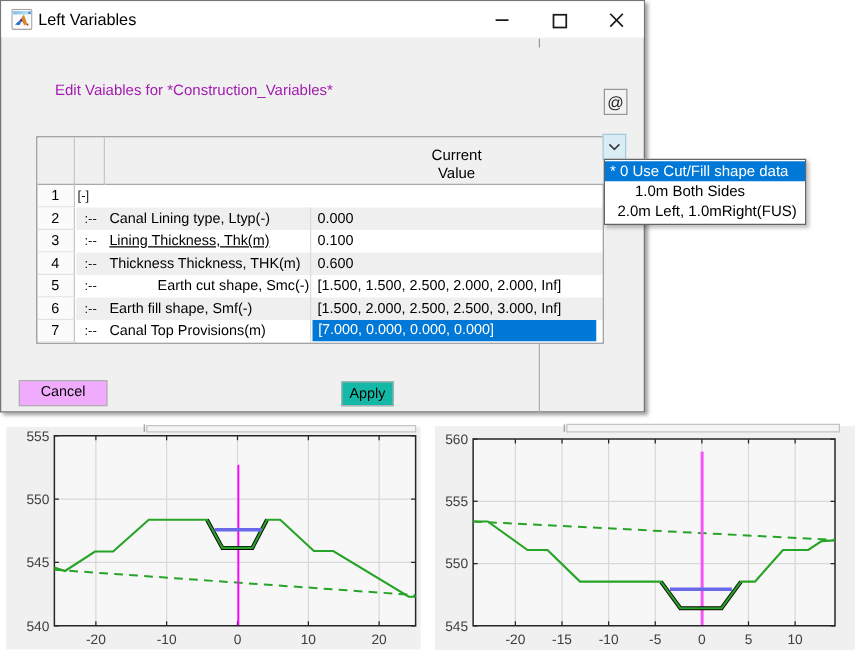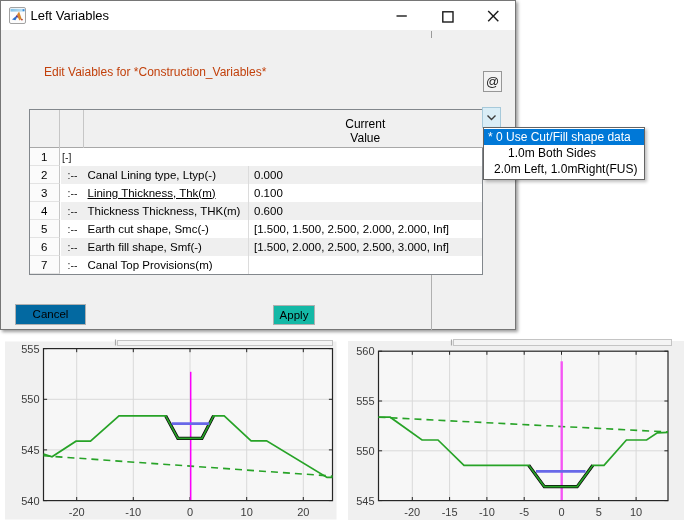--- a/index.html
+++ b/index.html
@@ -124,21 +124,21 @@
       <circle cx="12.9" cy="12.6" r="0.9" fill="#b03a2a"></circle>
     </svg>
     <div class="abs" style="left:29.5px;top:0;height:29px;line-height:30px;font-size:13px;color:#000;">Left Variables</div>
     <svg class="abs" style="left:384px;top:0" width="130" height="29" viewBox="0 0 130 29">
       <line x1="11.5" y1="15" x2="21.8" y2="15" stroke="#1a1a1a" stroke-width="1.4"></line>
       <rect x="57.8" y="10.8" width="10.2" height="10.2" fill="none" stroke="#1a1a1a" stroke-width="1.4"></rect>
       <line x1="103.2" y1="10" x2="113.3" y2="20.3" stroke="#1a1a1a" stroke-width="1.4"></line>
       <line x1="113.3" y1="10" x2="103.2" y2="20.3" stroke="#1a1a1a" stroke-width="1.4"></line>
     </svg>
   </div>
-  <div class="abs" style="left:43px;top:64px;font-size:12px;color:#c2410c;">Edit Vaiables for *Construction_Variables*</div>
+  <div class="abs" style="left:43px;top:64px;font-size:12px;color:#a21caf;">Edit Vaiables for *Construction_Variables*</div>
 
   <div class="abs" style="left:430px;top:30px;width:1px;height:7px;background:#9a9a9a;"></div>
 
   <div class="abs" style="left:482px;top:70px;width:19px;height:21px;background:#f3f3f3;border:1px solid #979797;text-align:center;line-height:19px;font-size:13px;color:#222;">@</div>
 
   <div class="abs" style="left:27.5px;top:108px;width:454px;height:166px;border:1px solid #82878c;background:#ffffff;">
 
     <div class="abs" style="left:0;top:0;width:453px;height:37.5px;background:#f0f0f0;border-bottom:1px solid #a8a8a8;font-size:12px;">
       <div class="abs" style="left:0;top:0;width:30.5px;height:37.5px;border-right:1px solid #c6c6c6;"></div>
       <div class="abs" style="left:31px;top:0;width:23px;height:37.5px;border-right:1px solid #c6c6c6;"></div>
@@ -169,42 +169,43 @@
 <div style="position:absolute;left:0;top:0;width:30.5px;height:18px;background:#fbfbfb;border-right:1px solid #c6c6c6;border-bottom:1px solid #e3e3e3;text-align:center;line-height:18px;">4</div>
 <div style="position:absolute;left:31.5px;top:0;width:420.5px;height:18px;background:#efefef;"></div>
 <div style="position:absolute;left:38px;top:0;width:25px;height:18px;line-height:18px;font-size:10.5px;color:#1a1a1a;">:--</div>
 <div style="position:absolute;left:58px;top:0;width:161px;height:18px;line-height:18px;border-right:1px solid #dcdcdc;white-space:nowrap;">Thickness Thickness, THK(m)</div>
 <div style="position:absolute;left:219.5px;top:0;width:232px;height:18px;padding-left:5px;line-height:18px;white-space:nowrap;">0.600</div>
 </div>
 <div style="position:absolute;left:0;top:72px;width:452px;height:18px;">
 <div style="position:absolute;left:0;top:0;width:30.5px;height:18px;background:#fbfbfb;border-right:1px solid #c6c6c6;border-bottom:1px solid #e3e3e3;text-align:center;line-height:18px;">5</div>
 <div style="position:absolute;left:31.5px;top:0;width:420.5px;height:18px;background:#ffffff;"></div>
 <div style="position:absolute;left:38px;top:0;width:25px;height:18px;line-height:18px;font-size:10.5px;color:#1a1a1a;">:--</div>
-<div style="position:absolute;left:58px;top:0;width:161px;height:22px;line-height:18px;border-right:1px solid #dcdcdc;white-space:nowrap;">Earth cut shape, Smc(-)</div>
+<div style="position:absolute;left:58px;top:0;width:161px;height:22px;line-height:18px;border-right:1px solid #dcdcdc;white-space:nowrap;text-align:right;">Earth cut shape, Smc(-)</div>
 <div style="position:absolute;left:219.5px;top:0;width:232px;height:18px;padding-left:5px;line-height:18px;white-space:nowrap;">[1.500, 1.500, 2.500, 2.000, 2.000, Inf]</div>
 </div>
 <div style="position:absolute;left:0;top:90px;width:452px;height:18px;">
 <div style="position:absolute;left:0;top:0;width:30.5px;height:18px;background:#fbfbfb;border-right:1px solid #c6c6c6;border-bottom:1px solid #e3e3e3;text-align:center;line-height:18px;">6</div>
 <div style="position:absolute;left:31.5px;top:0;width:420.5px;height:18px;background:#efefef;"></div>
 <div style="position:absolute;left:38px;top:0;width:25px;height:18px;line-height:18px;font-size:10.5px;color:#1a1a1a;">:--</div>
 <div style="position:absolute;left:58px;top:0;width:161px;height:18px;line-height:18px;border-right:1px solid #dcdcdc;white-space:nowrap;">Earth fill shape, Smf(-)</div>
 <div style="position:absolute;left:219.5px;top:0;width:232px;height:18px;padding-left:5px;line-height:18px;white-space:nowrap;">[1.500, 2.000, 2.500, 2.500, 3.000, Inf]</div>
 </div>
 <div style="position:absolute;left:0;top:108px;width:452px;height:18px;">
 <div style="position:absolute;left:0;top:0;width:30.5px;height:18px;background:#fbfbfb;border-right:1px solid #c6c6c6;border-bottom:1px solid #e3e3e3;text-align:center;line-height:18px;">7</div>
 <div style="position:absolute;left:31.5px;top:0;width:420.5px;height:18px;background:#ffffff;"></div>
 <div style="position:absolute;left:38px;top:0;width:25px;height:18px;line-height:18px;font-size:10.5px;color:#1a1a1a;">:--</div>
 <div style="position:absolute;left:58px;top:0;width:161px;height:18px;line-height:18px;border-right:1px solid #dcdcdc;white-space:nowrap;">Canal Top Provisions(m)</div>
+<div style="position:absolute;left:220.5px;top:0.5px;width:227px;height:17px;background:#0078d7;color:#fff;padding-left:4.5px;line-height:17px;white-space:nowrap;">[7.000, 0.000, 0.000, 0.000]</div>
 </div>
     </div>
   </div>
 
   <div class="abs" style="left:430px;top:274px;width:1px;height:55px;background:#b0b0b0;"></div>
 
-  <div class="abs" style="left:14px;top:303px;width:71px;height:20.5px;background:#0369a1;border:1px solid #b0b0b0;text-align:center;line-height:19px;font-size:11.5px;">Cancel</div>
+  <div class="abs" style="left:14px;top:303px;width:71px;height:20.5px;background:#f0abfc;border:1px solid #b0b0b0;text-align:center;line-height:19px;font-size:11.5px;">Cancel</div>
   <div class="abs" style="left:272px;top:303.5px;width:42px;height:20.5px;background:#14b8a6;border:1px solid #b0b0b0;text-align:center;line-height:19px;font-size:11.5px;">Apply</div>
 </div>
 
 <div class="abs" style="left:482px;top:106.5px;width:19px;height:21.5px;background:#d9edf6;border:1px solid #a6c9da;">
   <svg width="17" height="19" viewBox="0 0 17 19">
       <path d="M4.5 7.5 L8.5 11.5 L12.5 7.5" fill="none" stroke="#3c3c3c" stroke-width="1.4"></path>
     </svg>
 </div>
 
 <div class="abs" style="left:483px;top:127px;width:162px;height:53px;background:#ffffff;border:1px solid #646464;box-shadow:2px 2px 3px rgba(0,0,0,0.25);font-size:12px;z-index:20;">

